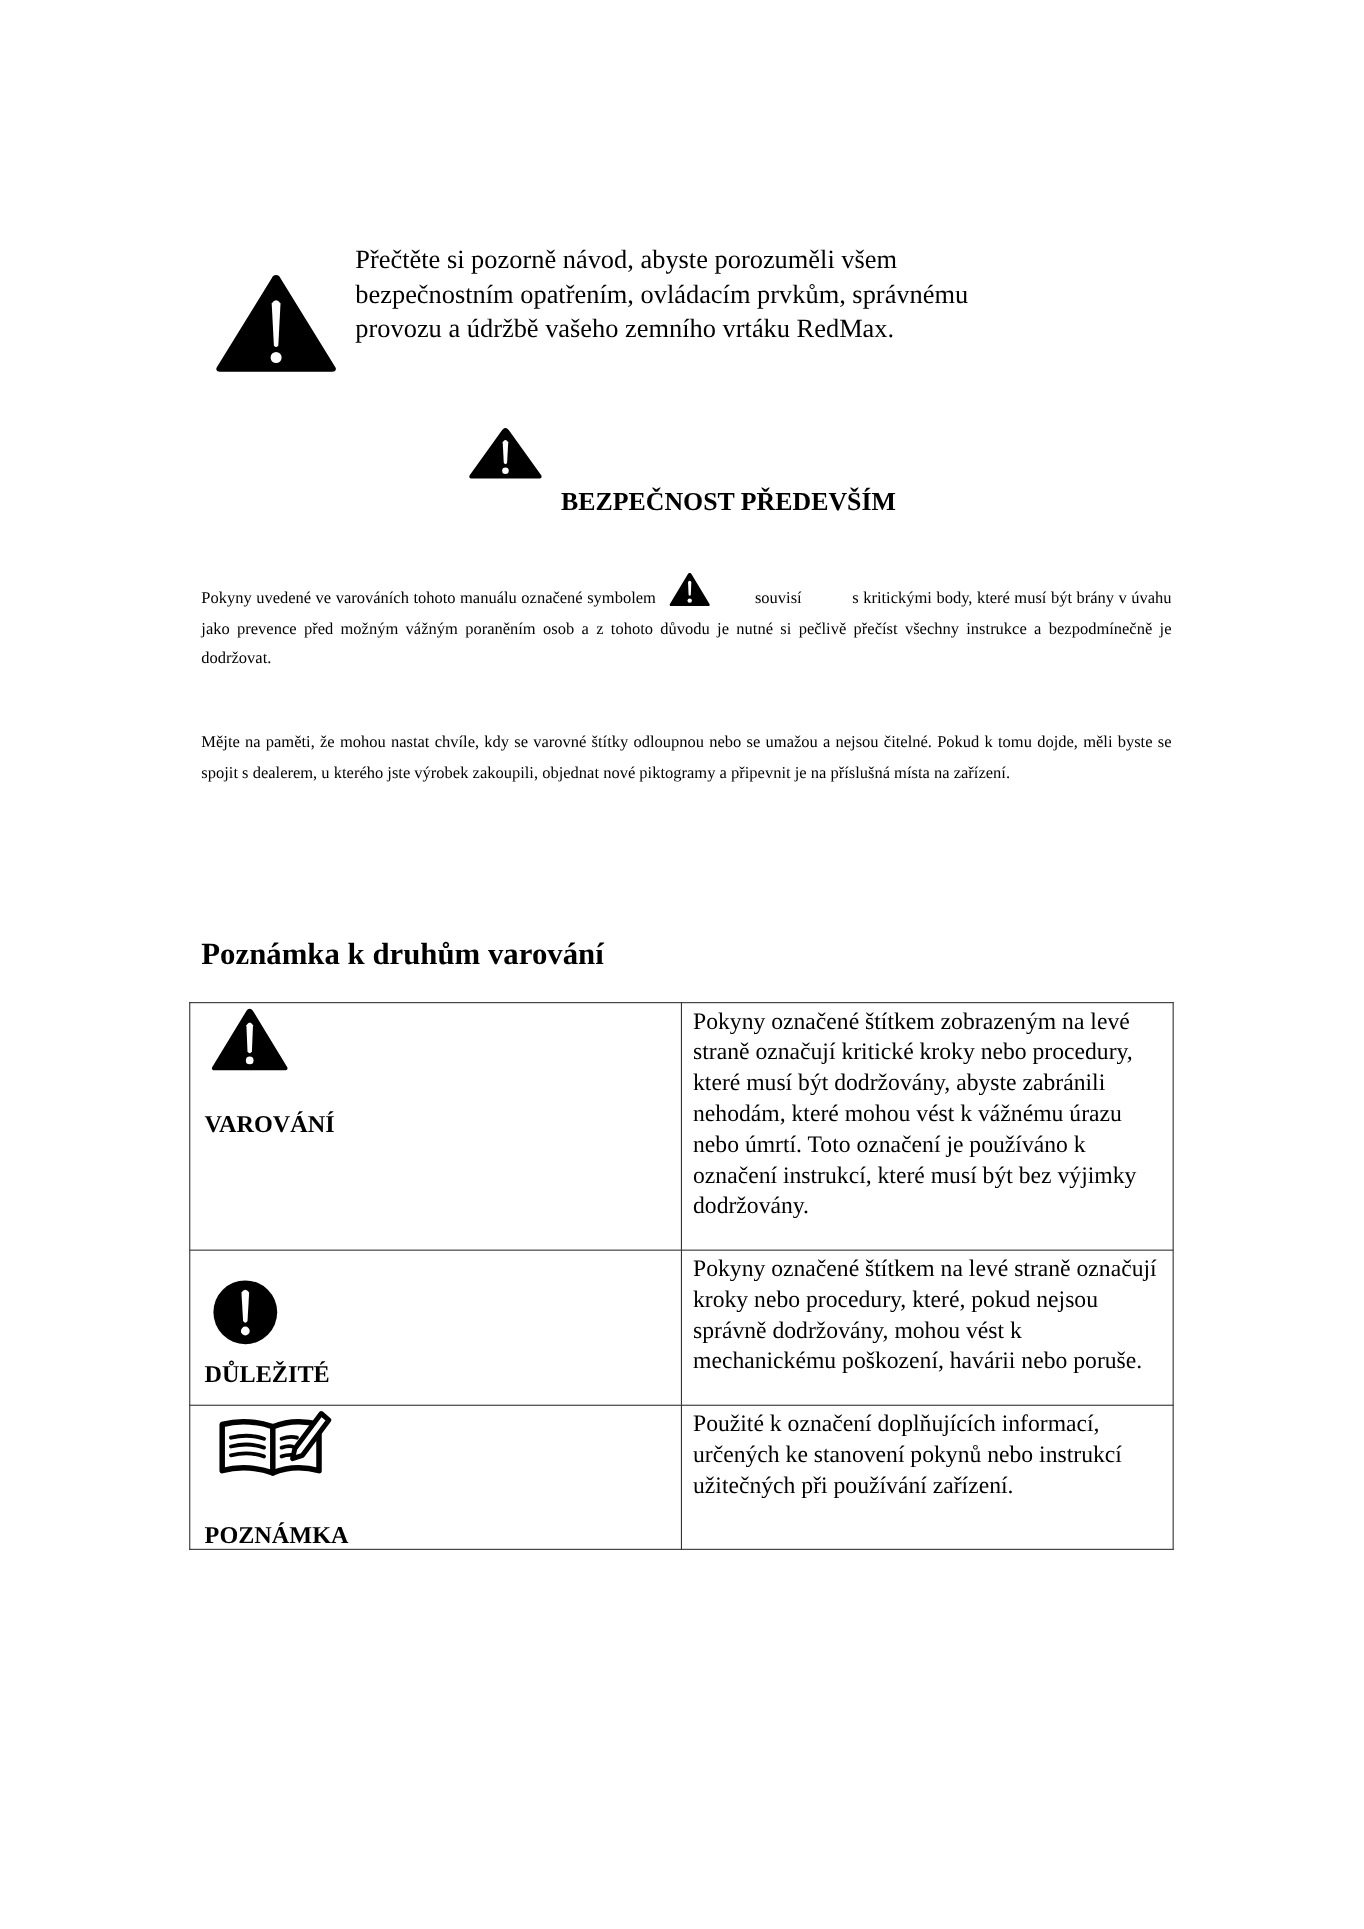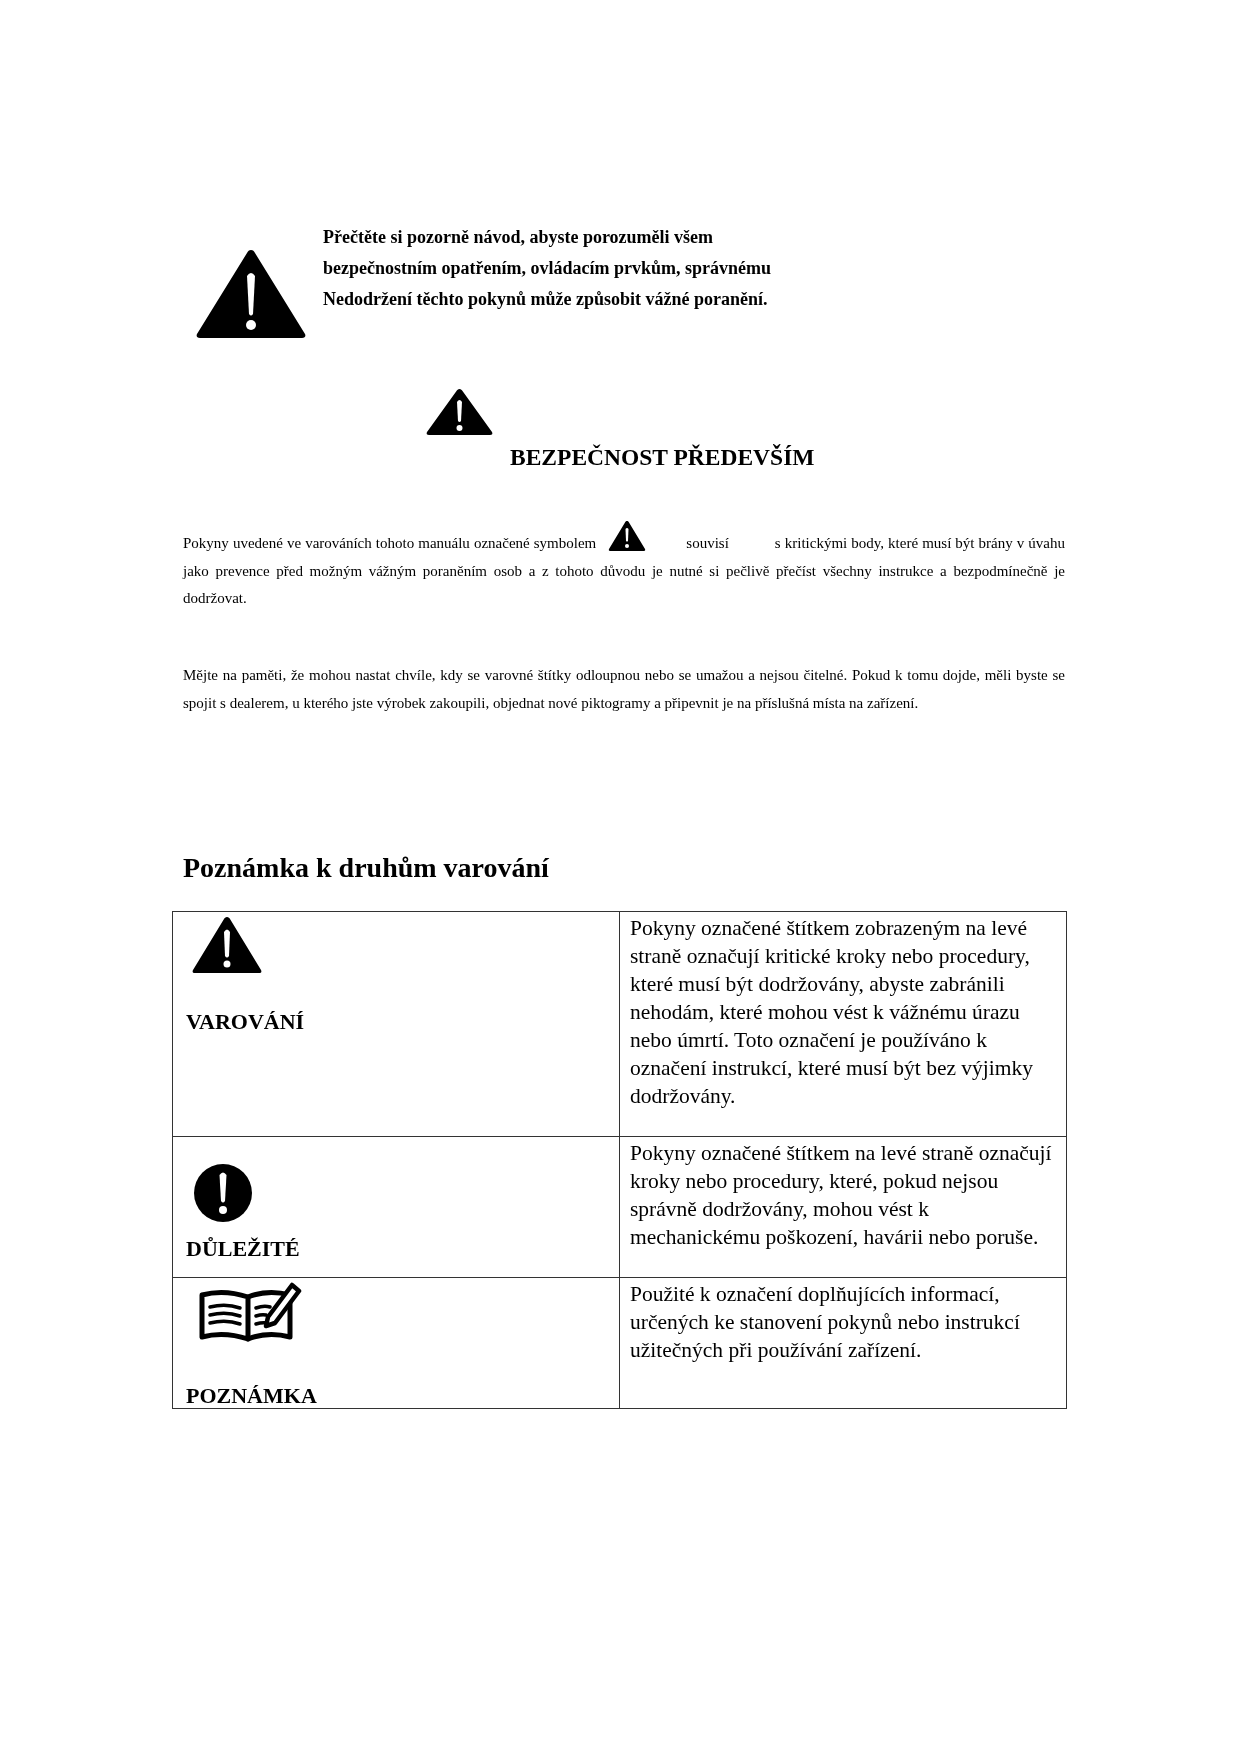--- a/index.html
+++ b/index.html
@@ -1,21 +1,21 @@
 <!DOCTYPE html>
 <html><head>
   <meta charset="utf-8">
   <style>
     html, body { margin: 0; padding: 0; background: #ffffff; }
     body { width: 1240px; height: 1754px; position: relative; overflow: hidden; font-family: "Liberation Serif", serif; color: #000; }
     .abs { position: absolute; }
     .icon svg { display: block; width: 100%; height: 100%; }
 
     #intro-warning-icon { left: 195px; top: 248px; width: 112px; height: 92px; }
-    #intro-heading { left: 323px; top: 222px; width: 740px; font-size: 18px; font-weight: bold; line-height: 31px; }
+    #intro-heading { left: 323px; top: 222px; width: 740px; font-size: 24px; font-weight: normal; line-height: 31px; }
     #intro-heading div { white-space: nowrap; }
 
     #safety-icon { left: 425px; top: 388px; width: 69px; height: 48px; }
     #safety-title { left: 510px; top: 442px; font-size: 23.5px; font-weight: bold; white-space: nowrap; line-height: 30px; }
 
     .para { left: 183px; width: 882px; font-size: 15px; line-height: 27.5px; text-align: justify; }
     #para-1 { top: 520px; }
     #para-2 { top: 662px; }
     .inline-icon { display: inline-block; width: 38px; height: 32px; vertical-align: -4px; margin: 0 40px 0 8px; }
     .gap-s { display: inline-block; width: 46px; }
@@ -44,21 +44,21 @@
 <div id="intro-warning-icon" class="abs icon">
   <svg viewBox="0 0 112 92">
       <path d="M56 2 C58 2 59 3 60 5 L110 86 C111 88 110 90 107 90 L5 90 C2 90 1 88 2 86 L52 5 C53 3 54 2 56 2 Z" fill="#000"></path>
       <path d="M52 28 Q56 22 60 28 L58 66 Q56 69 54 66 Z" fill="#fff"></path>
       <ellipse cx="56" cy="77" rx="5" ry="5" fill="#fff"></ellipse>
     </svg>
 </div>
 <div id="intro-heading" class="abs">
   <div>Přečtěte si pozorně návod, abyste porozuměli všem</div>
   <div>bezpečnostním opatřením, ovládacím prvkům, správnému</div>
-  <div>Nedodržení těchto pokynů může způsobit vážné poranění.</div>
+  <div>provozu a údržbě vašeho zemního vrtáku RedMax.</div>
 </div>
 
 <div id="safety-icon" class="abs icon">
   <svg viewBox="0 0 69 48">
       <path d="M34.5 1 C36 1 36.8 2 37.5 3 L67 44 C68 46 67 47 65 47 L4 47 C2 47 1 46 2 44 L31.5 3 C32.2 2 33 1 34.5 1 Z" fill="#000"></path>
       <path d="M32 14 Q34.5 10 37 14 L36 33 Q34.5 35 33 33 Z" fill="#fff"></path>
       <circle cx="34.5" cy="40" r="3" fill="#fff"></circle>
     </svg>
 </div>
 <div id="safety-title" class="abs">BEZPEČNOST PŘEDEVŠÍM</div>

